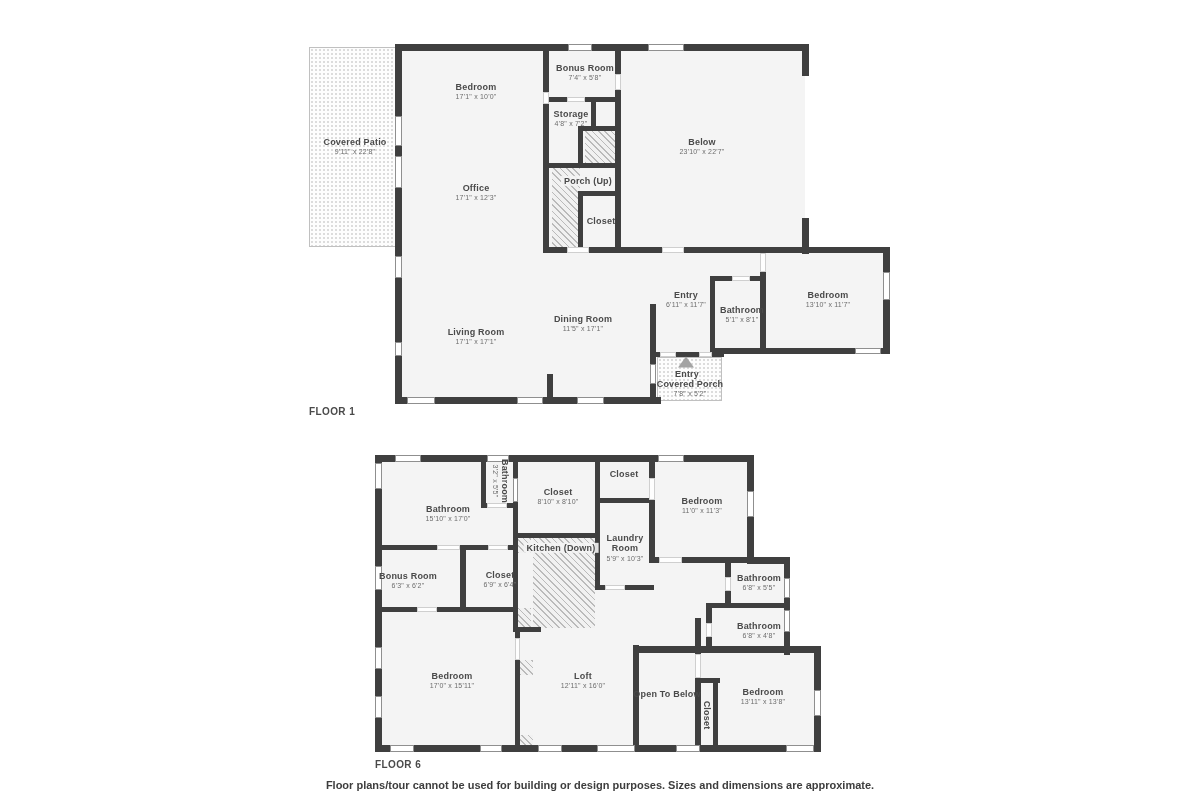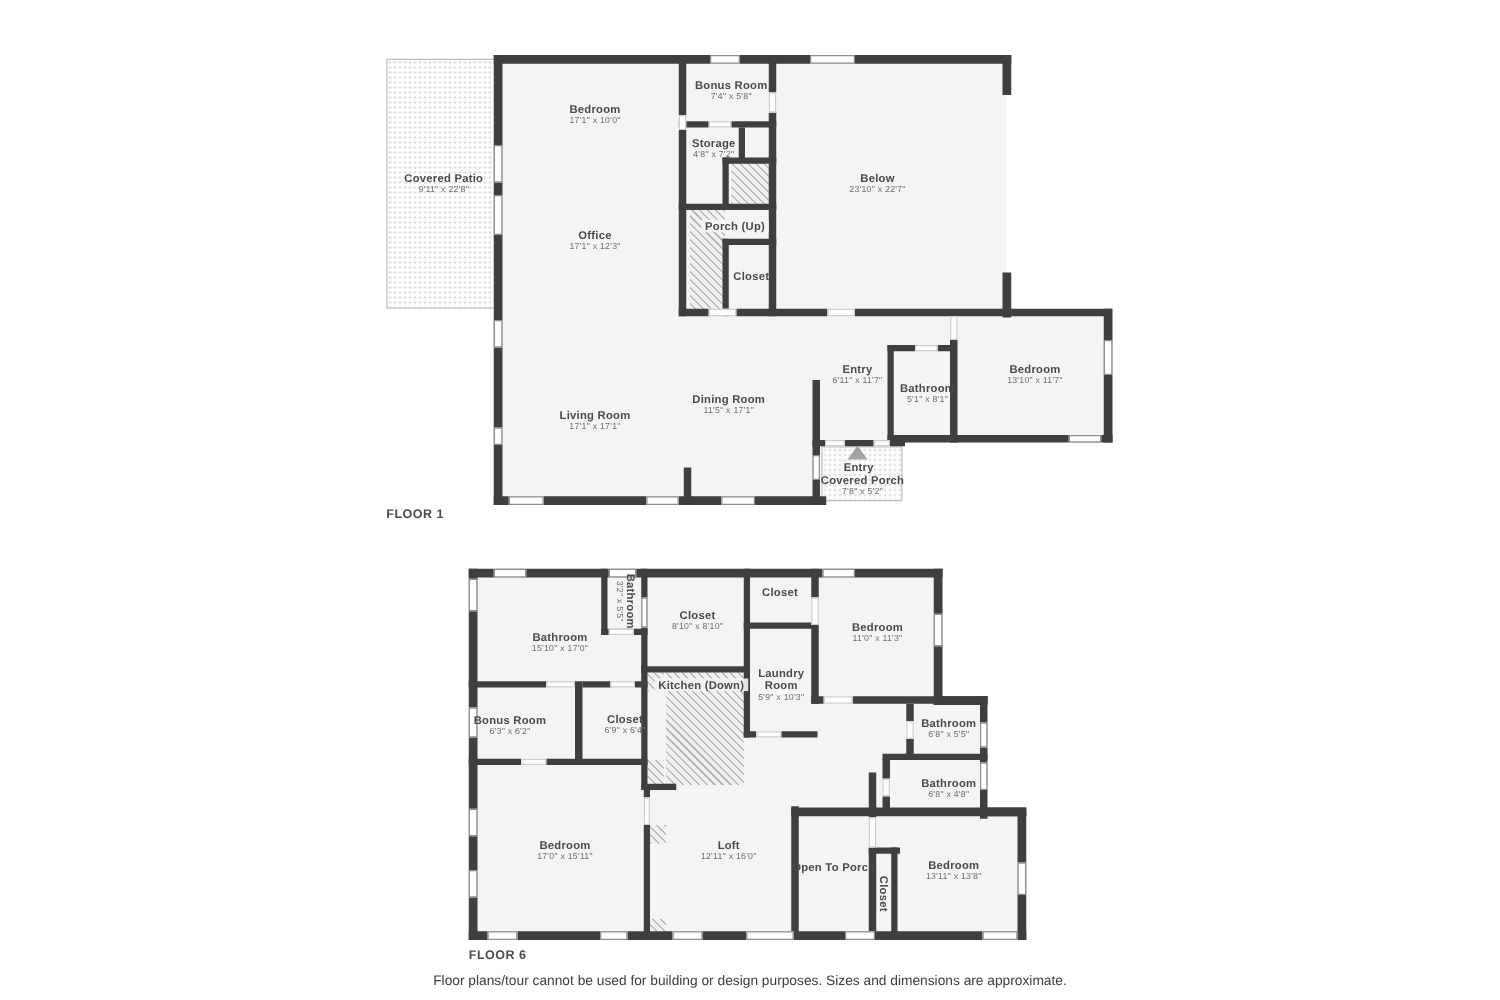--- a/index.html
+++ b/index.html
@@ -28,21 +28,21 @@
   }
   .room-label.rot{transform:translate(-50%,-50%) rotate(90deg);}
   .room-label.bg{background:rgba(244,244,244,0.9);padding:0 3px;}
   .room-name{font-size:9px;font-weight:600;color:#4a4a4a;line-height:1.15;white-space:pre-line;letter-spacing:.2px;}
   .room-dims{font-size:7px;color:#6d6d6d;line-height:1.1;margin-top:1px;letter-spacing:.2px;}
   .floor-label{position:absolute;font-size:10px;font-weight:700;color:#4a4a4a;letter-spacing:.4px;}
   #floor1-label{left:309px;top:406px;}
   #floor2-label{left:375px;top:759px;}
   #footer-note{
     position:absolute;left:50%;top:779px;transform:translateX(-50%);
-    font-size:11px;font-weight:400;color:#3d3d3d;white-space:nowrap;
+    font-size:11px;font-weight:700;color:#3d3d3d;white-space:nowrap;
   }
   .entry-triangle{
     position:absolute;width:0;height:0;transform:translate(-50%,-50%);
     border-left:8px solid transparent;border-right:8px solid transparent;
     border-bottom:11px solid #a3a3a3;
   }
 </style>
 </head>
 <body>
 
@@ -288,21 +288,21 @@
       </div>
       <div class="room-label" style="left: 452px; top: 681px;">
         <div class="room-name">Bedroom</div>
         <div class="room-dims">17'0" x 15'11"</div>
       </div>
       <div class="room-label" style="left: 583px; top: 681px;">
         <div class="room-name">Loft</div>
         <div class="room-dims">12'11" x 16'0"</div>
       </div>
       <div class="room-label" style="left: 667px; top: 694px;">
-        <div class="room-name">Open To Porch</div>
+        <div class="room-name">Open To Below</div>
       </div>
       <div class="room-label rot" style="left: 707px; top: 715px;">
         <div class="room-name">Closet</div>
       </div>
       <div class="room-label" style="left: 763px; top: 697px;">
         <div class="room-name">Bedroom</div>
         <div class="room-dims">13'11" x 13'8"</div>
       </div>
     </div>
   <div class="floor-label" id="floor1-label">FLOOR 1</div>

